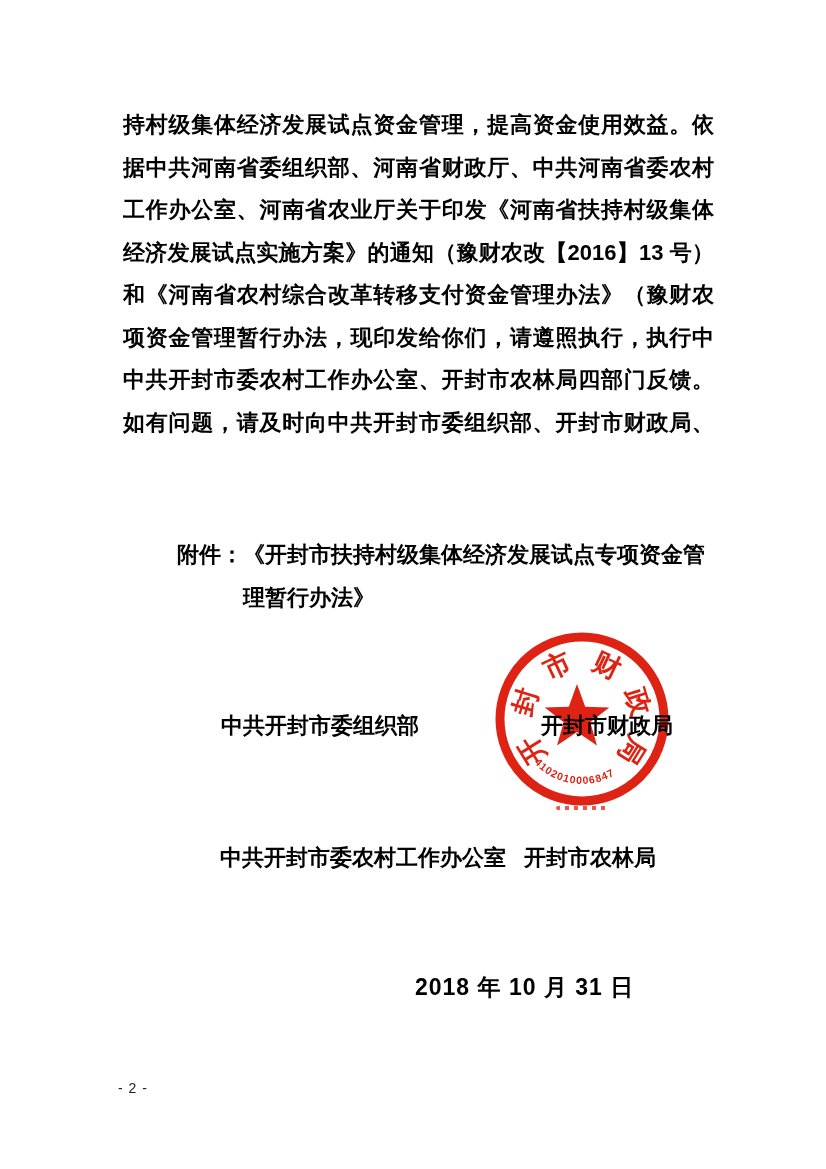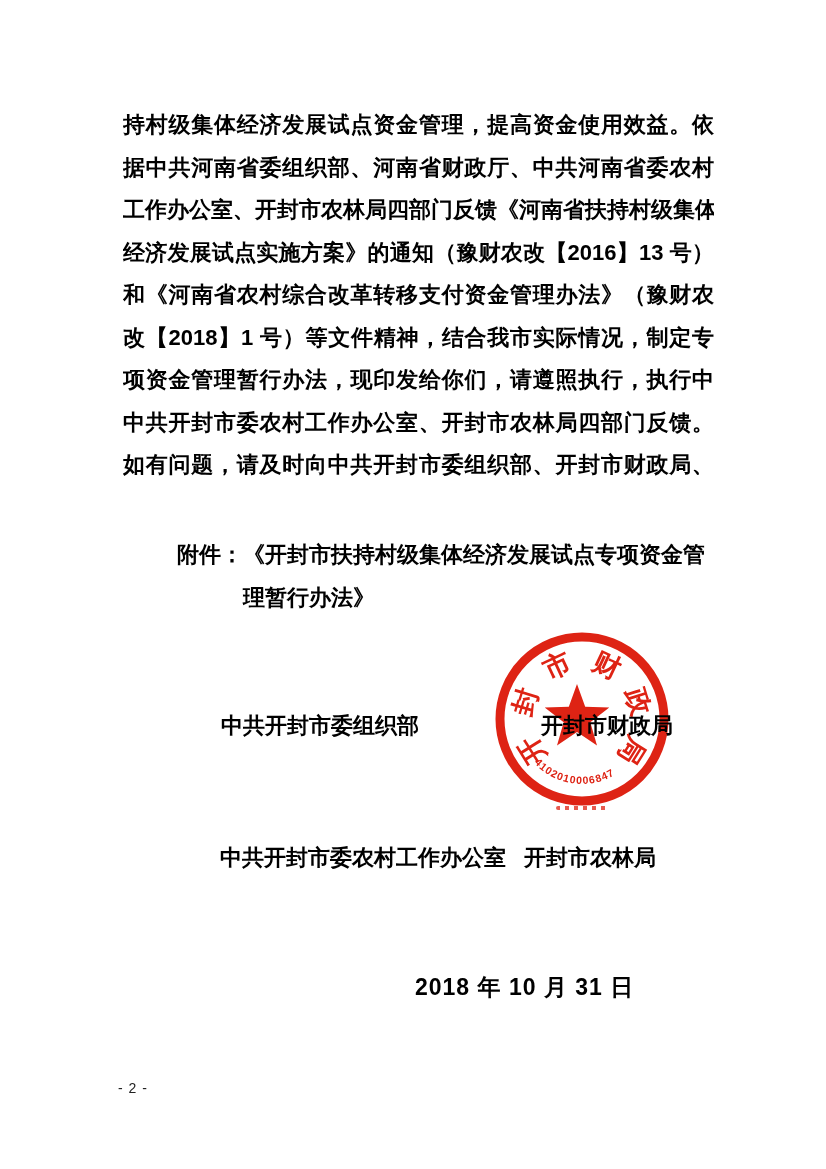--- a/index.html
+++ b/index.html
@@ -99,24 +99,23 @@
   }
 </style>
 </head>
 <body>
 
 <div class="page">
 
   <div class="body-text">
     <div class="bline">持村级集体经济发展试点资金管理，提高资金使用效益。依</div>
     <div class="bline">据中共河南省委组织部、河南省财政厅、中共河南省委农村</div>
-    <div class="bline">工作办公室、开封市农林局四部门反馈《河南省扶持村级集体</div>
+    <div class="bline">工作办公室、河南省农业厅关于印发《河南省扶持村级集体</div>
     <div class="bline">经济发展试点实施方案》的通知（豫财农改【2016】13 号）</div>
     <div class="bline">和《河南省农村综合改革转移支付资金管理办法》（豫财农</div>
-    <div class="bline">改【2018】1 号）等文件精神，结合我市实际情况，制定专</div>
     <div class="bline">项资金管理暂行办法，现印发给你们，请遵照执行，执行中</div>
     <div class="bline">中共开封市委农村工作办公室、开封市农林局四部门反馈。</div>
     <div class="bline">如有问题，请及时向中共开封市委组织部、开封市财政局、</div>
   </div>
 
   <div class="attach">
     <div class="l1">附件：《开封市扶持村级集体经济发展试点专项资金管</div>
     <div class="l2">理暂行办法》</div>
   </div>
 

